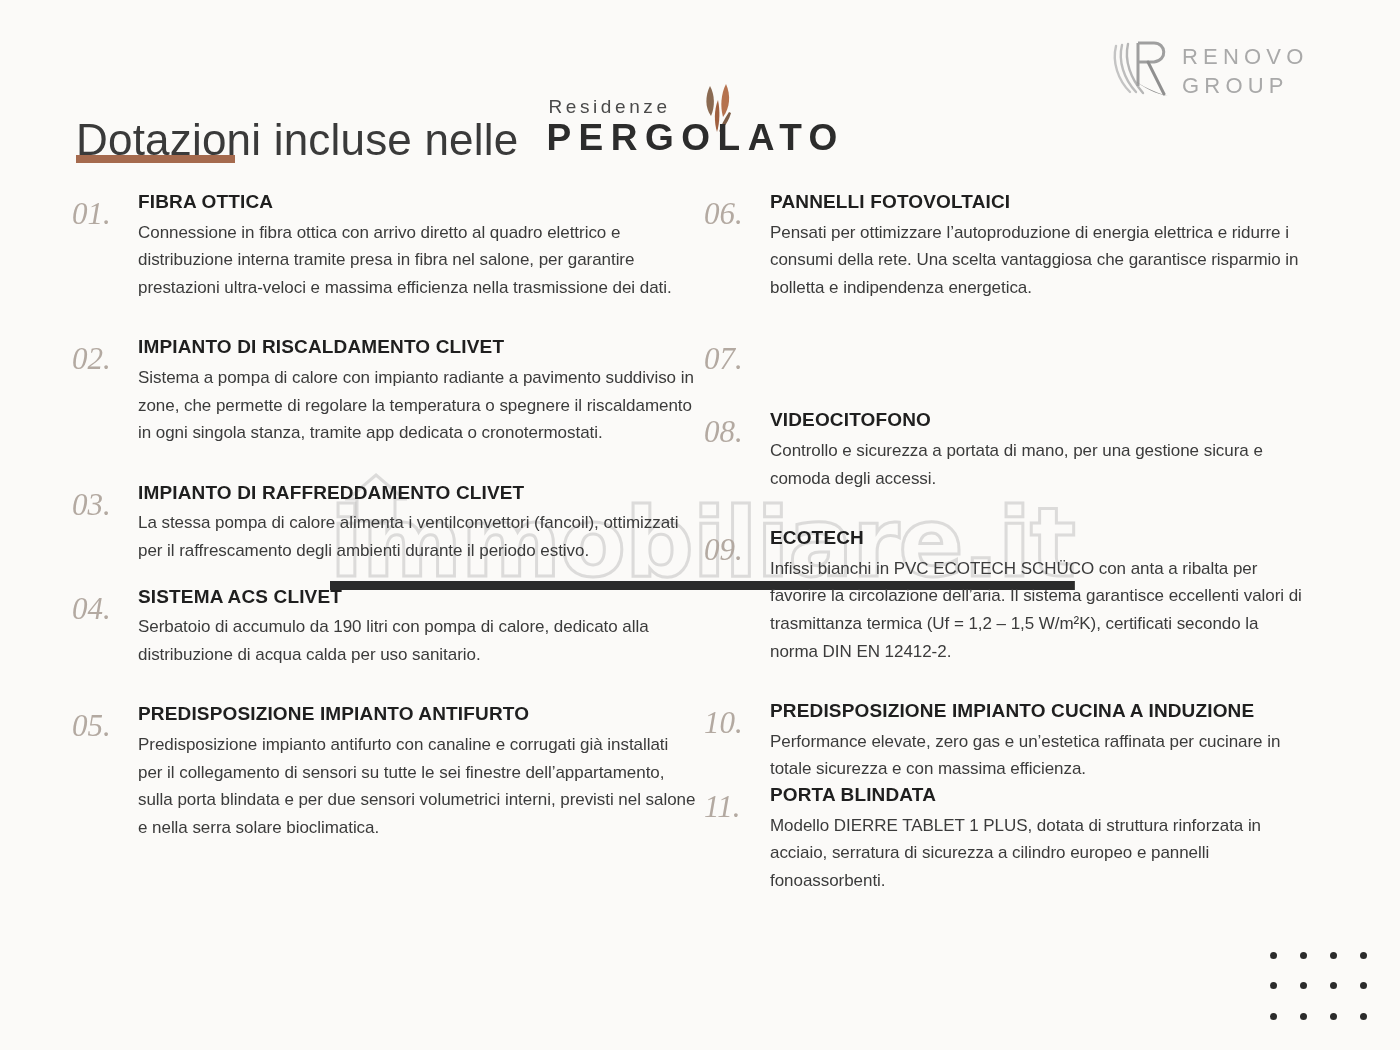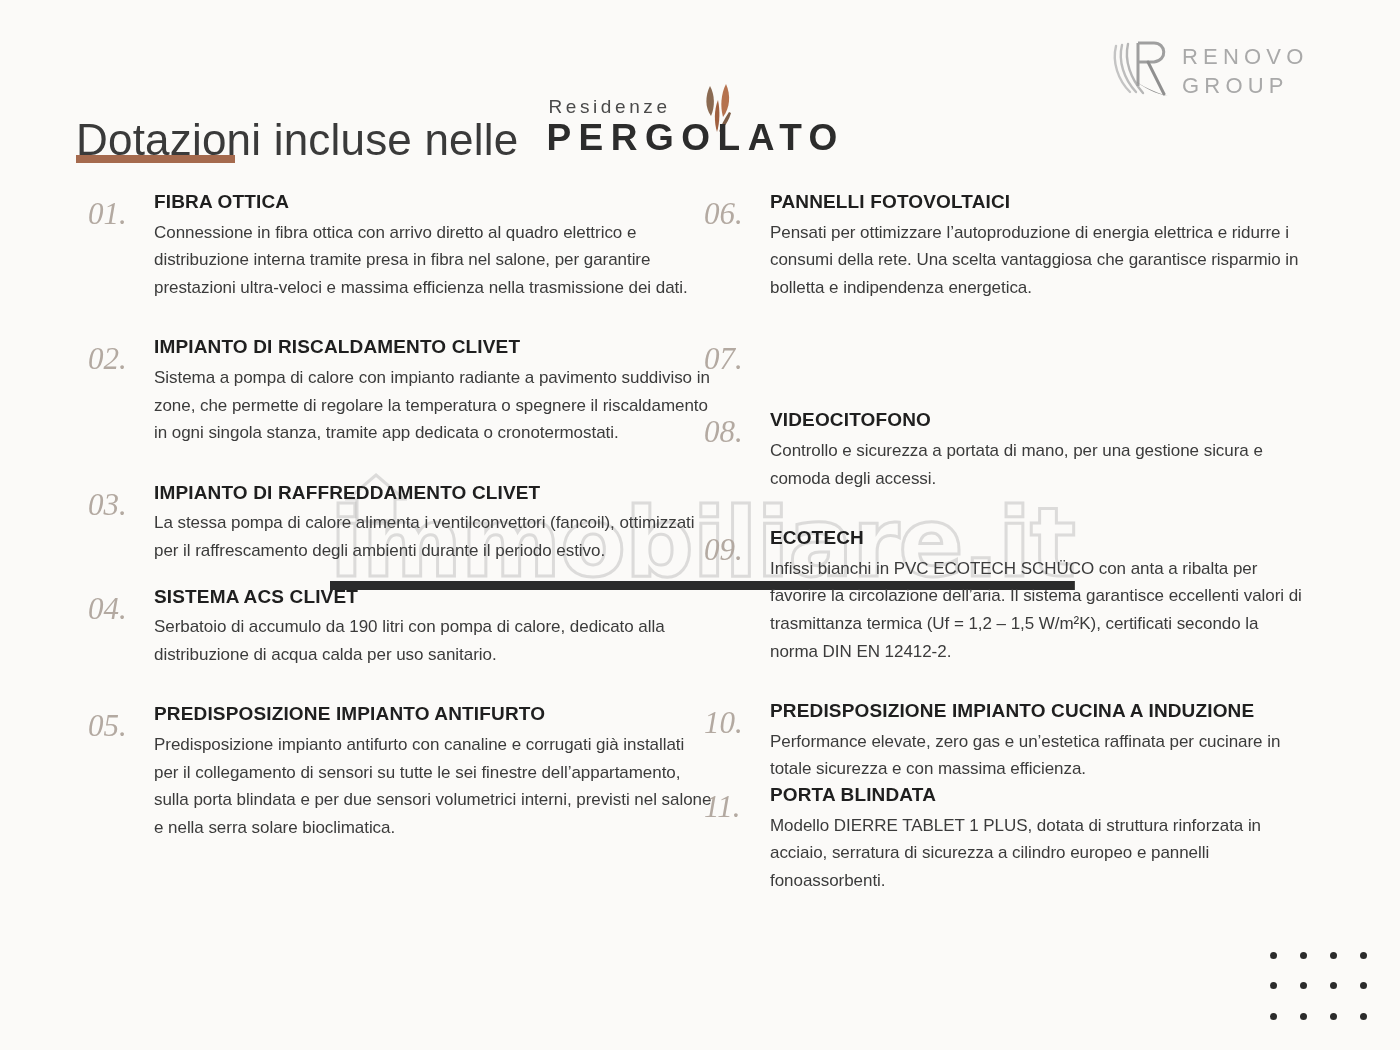--- a/index.html
+++ b/index.html
@@ -145,21 +145,21 @@
     width: 44px;
     height: 54px;
   }
 
   
   .column {
     position: absolute;
     top: 190px;
     z-index: 4;
   }
-  #col-left  { left: 88px;  width: 625px; }
+  #col-left  { left: 72px;  width: 625px; }
   #col-right { left: 704px; width: 600px; }
 
   .feature-item {
     position: relative;
     display: flex;
     align-items: flex-start;
   }
   .feature-num {
     font-family: "Liberation Serif", serif;
     font-style: italic;

